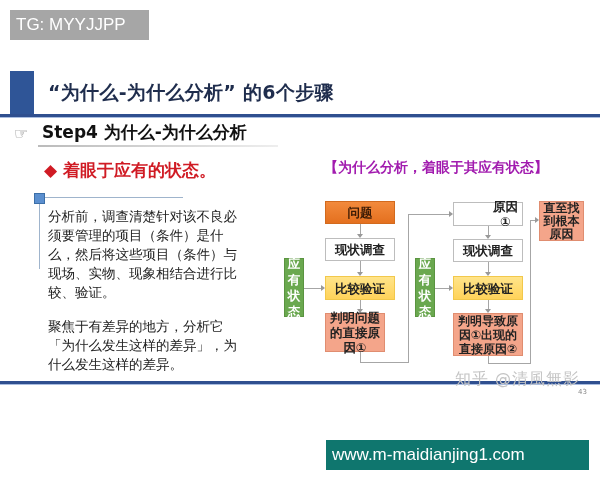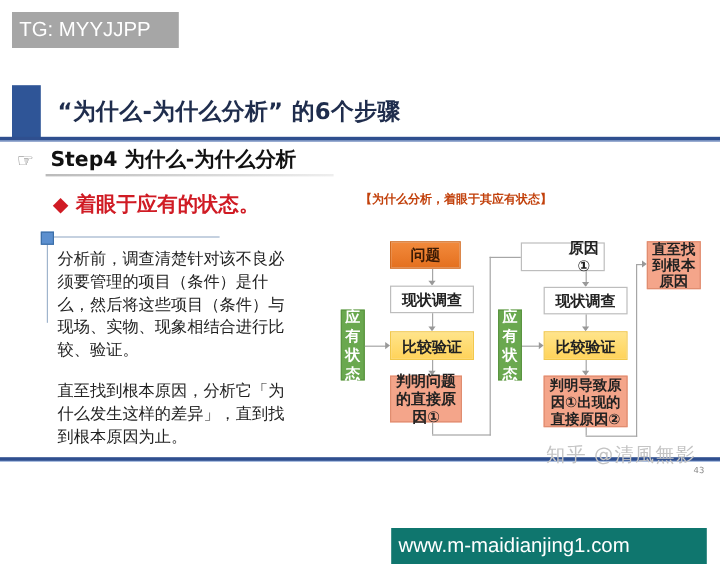--- a/index.html
+++ b/index.html
@@ -15,21 +15,21 @@
   .step { left:42px; top:121px; font-size:17px; font-weight:bold; color:#111; }
   .step-rule { left:38px; top:145px; width:240px; height:2px; background:linear-gradient(90deg,#bbb,#eee); }
   .bullet { left:44px; top:159px; font-size:17px; font-weight:bold; color:#d01b24; }
   .bullet .dia { margin-right:6px; }
   .callout-h { left:38px; top:197px; width:145px; height:1px; background:#9fb4cc; }
   .callout-v { left:39px; top:197px; width:1px; height:72px; background:#9fb4cc; }
   .callout-dot { left:34px; top:193px; width:9px; height:9px; background:#5b8fcf; border:1px solid #3c6fa8; }
   .para { left:48px; font-size:13.5px; line-height:19px; color:#222; width:200px; }
   .p1 { top:207px; }
   .p2 { top:317px; }
-  .diag-title { left:300px; top:159px; font-size:10px; font-weight:bold; color:#c2410c; }
+  .diag-title { left:324px; top:159px; font-size:14px; font-weight:bold; color:#a21caf; }
   .box { position:absolute; display:flex; align-items:center; justify-content:center; text-align:center;
          font-weight:bold; font-size:12.5px; line-height:15px; box-sizing:border-box; }
   .orange { background:#ed7d31; color:#fff; border:1px solid #d26a1e; background:linear-gradient(#f28a3c,#e4701f); color:#3b1b05; }
   .white { background:#fff; border:1px solid #bdbdbd; color:#222; }
   .yellow { background:#ffd966; border:1px solid #f2c84b; color:#222; background:linear-gradient(#ffe48a,#ffd35a); }
   .salmon { background:#f4a58a; border:1px solid #e08d70; color:#222; }
   .green { background:#6aa84f; color:#fff; border:1px solid #5a9440; font-size:12.5px; line-height:16px; }
   .line { position:absolute; background:#a6a6a6; }
   .arrowhead { position:absolute; width:0; height:0; }
   .ah-down { border-left:3px solid transparent; border-right:3px solid transparent; border-top:4px solid #999; }
@@ -55,48 +55,48 @@
 
 <div class="abs bullet">
   <span class="dia">◆</span><span>着眼于应有的状态。</span>
 </div>
 
 <div class="abs callout-h"></div>
 <div class="abs callout-v"></div>
 <div class="abs callout-dot"></div>
 
 <div class="abs para p1">分析前，调查清楚针对该不良必须要管理的项目（条件）是什么，然后将这些项目（条件）与现场、实物、现象相结合进行比较、验证。</div>
-<div class="abs para p2">直至找到根本原因，分析它「为什么发生这样的差异」，直到找到根本原因为止。</div>
+<div class="abs para p2">聚焦于有差异的地方，分析它「为什么发生这样的差异」，为什么发生这样的差异。</div>
 
 <div class="abs diag-title">【为什么分析，着眼于其应有状态】</div>
 
 <div>
 
-  <div class="box orange" style="left:325px;top:201px;width:59px;height:23px;">问题</div>
+  <div class="box orange" style="left:325px;top:201px;width:70px;height:23px;">问题</div>
   <div class="line" style="left:360px;top:224px;width:1px;height:13px;"></div>
   <div class="arrowhead ah-down" style="left:357px;top:234px;"></div>
   <div class="box white" style="left:325px;top:238px;width:70px;height:23px;">现状调查</div>
   <div class="line" style="left:360px;top:261px;width:1px;height:14px;"></div>
   <div class="arrowhead ah-down" style="left:357px;top:272px;"></div>
   <div class="box yellow" style="left:325px;top:276px;width:70px;height:24px;">比较验证</div>
   <div class="line" style="left:360px;top:300px;width:1px;height:12px;"></div>
   <div class="arrowhead ah-down" style="left:357px;top:309px;"></div>
   <div class="box salmon" style="left:325px;top:313px;width:60px;height:39px;padding:0 4px;">判明问题的直接原因①</div>
 
   <div class="box green" style="left:284px;top:258px;width:20px;height:59px;padding:0 3px;">应有状态</div>
   <div class="line" style="left:304px;top:288px;width:18px;height:1px;"></div>
   <div class="arrowhead ah-right" style="left:321px;top:285px;"></div>
 
   <div class="line" style="left:360px;top:352px;width:1px;height:10px;"></div>
   <div class="line" style="left:360px;top:362px;width:49px;height:1px;"></div>
   <div class="line" style="left:408px;top:214px;width:1px;height:149px;"></div>
   <div class="line" style="left:408px;top:214px;width:42px;height:1px;"></div>
   <div class="arrowhead ah-right" style="left:449px;top:211px;"></div>
 
-  <div class="box white" style="left:434px;top:202px;width:70px;height:24px;padding-left:35px;">原因①</div>
+  <div class="box white" style="left:453px;top:202px;width:70px;height:24px;padding-left:35px;">原因①</div>
   <div class="line" style="left:488px;top:226px;width:1px;height:12px;"></div>
   <div class="arrowhead ah-down" style="left:485px;top:235px;"></div>
   <div class="box white" style="left:453px;top:239px;width:70px;height:23px;">现状调查</div>
   <div class="line" style="left:488px;top:262px;width:1px;height:13px;"></div>
   <div class="arrowhead ah-down" style="left:485px;top:272px;"></div>
   <div class="box yellow" style="left:453px;top:276px;width:70px;height:24px;">比较验证</div>
   <div class="line" style="left:488px;top:300px;width:1px;height:12px;"></div>
   <div class="arrowhead ah-down" style="left:485px;top:309px;"></div>
   <div class="box salmon" style="left:453px;top:313px;width:70px;height:43px;padding:0 2px;font-size:12px;line-height:14px;">判明导致原因①出现的直接原因②</div>
 

